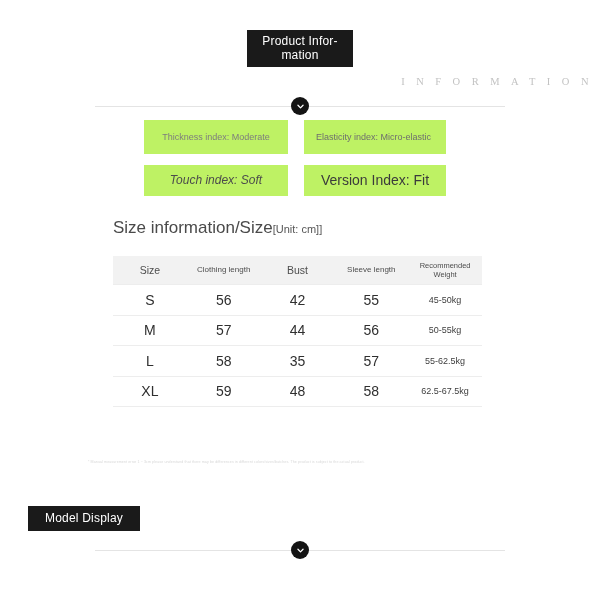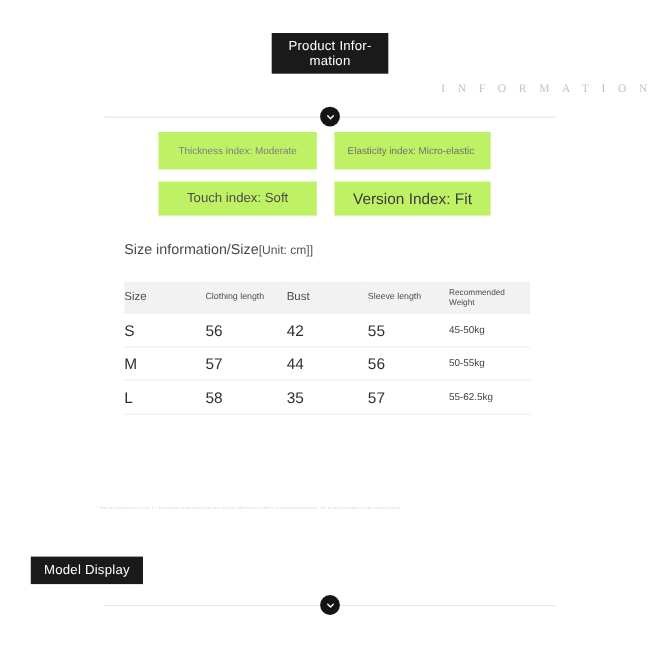--- a/index.html
+++ b/index.html
@@ -31,21 +31,21 @@
     font-size: 12px;
     line-height: 14px;
     letter-spacing: 0.2px;
     box-sizing: border-box;
   }
   .banner-title-top {
     width: 106px;
     padding: 4px 6px 5px 6px;
   }
   .banner-title-bottom {
-    width: 102px;
+    width: 112px;
     padding: 5px 6px 6px 6px;
     margin-left: 28px;
   }
   .banner-sub {
     text-align: right;
     color: #c3c3c3;
     font-family: "Liberation Serif", serif;
     font-size: 10.5px;
     letter-spacing: 11.5px;
     text-indent: 11.5px;
@@ -108,53 +108,53 @@
     padding: 0 12px;
   }
   .attr-elasticity span {
     text-align: left; font-size: 9px; color: #6e6e6e; line-height: 12px;
   }
   .attr-touch {
     left: 0; top: 45px; width: 144px; height: 31px;
     justify-content: center; padding: 0 8px;
   }
   .attr-touch span {
-    text-align: center; font-size: 12px; color: #4c4c4c; line-height: 15px;
+    text-align: center; font-size: 12px; color: #4c4c4c; line-height: 15px; font-style: italic;
   }
   .attr-version {
     left: 160px; top: 45px; width: 142px; height: 31px;
     justify-content: flex-start; padding: 0 8px;
   }
   .attr-version span {
     text-align: center; font-size: 14px; color: #3b3b3b; line-height: 17px;
   }
 
   
   .size-heading {
     position: absolute;
     left: 113px;
     top: 218px;
     white-space: nowrap;
     color: #4a4a4a;
   }
-  .size-heading .main { font-size: 13px; }
+  .size-heading .main { font-size: 17px; }
   .size-heading .unit { font-size: 11px; color: #555555; }
 
   .size-table {
     position: absolute;
     left: 113px;
     top: 256px;
     width: 369px;
     border-collapse: collapse;
     table-layout: fixed;
   }
   .size-table th, .size-table td {
     border: 0;
     padding: 0;
-    text-align: left;
+    text-align: center;
     vertical-align: middle;
   }
   .size-table thead tr { background: #f2f2f2; }
   .size-table thead th {
     height: 28px;
     font-weight: normal;
     color: #4d4d4d;
     line-height: 10px;
   }
   .size-table thead th.big { font-size: 10.5px; }
@@ -242,20 +242,27 @@
       <td class="val">56</td>
       <td class="weight">50-55kg</td>
     </tr>
     <tr>
       <td class="val">L</td>
       <td class="val">58</td>
       <td class="val">35</td>
       <td class="val">57</td>
       <td class="weight">55-62.5kg</td>
     </tr>
+    <tr>
+      <td class="val">XL</td>
+      <td class="val">59</td>
+      <td class="val">48</td>
+      <td class="val">58</td>
+      <td class="weight">62.5-67.5kg</td>
+    </tr>
   </tbody>
 </table>
 
 <div class="disclaimer">* Manual measurement error 1 ~ 3cm please understand that there may be differences in different colors/sizes/batches. The product is subject to the actual product.</div>
 
 <div class="section-banner" style="top:506px;">
   <div class="banner-title banner-title-bottom">Model Display</div>
   <div class="banner-rule">
     <div class="line"></div>
     <div class="badge">

